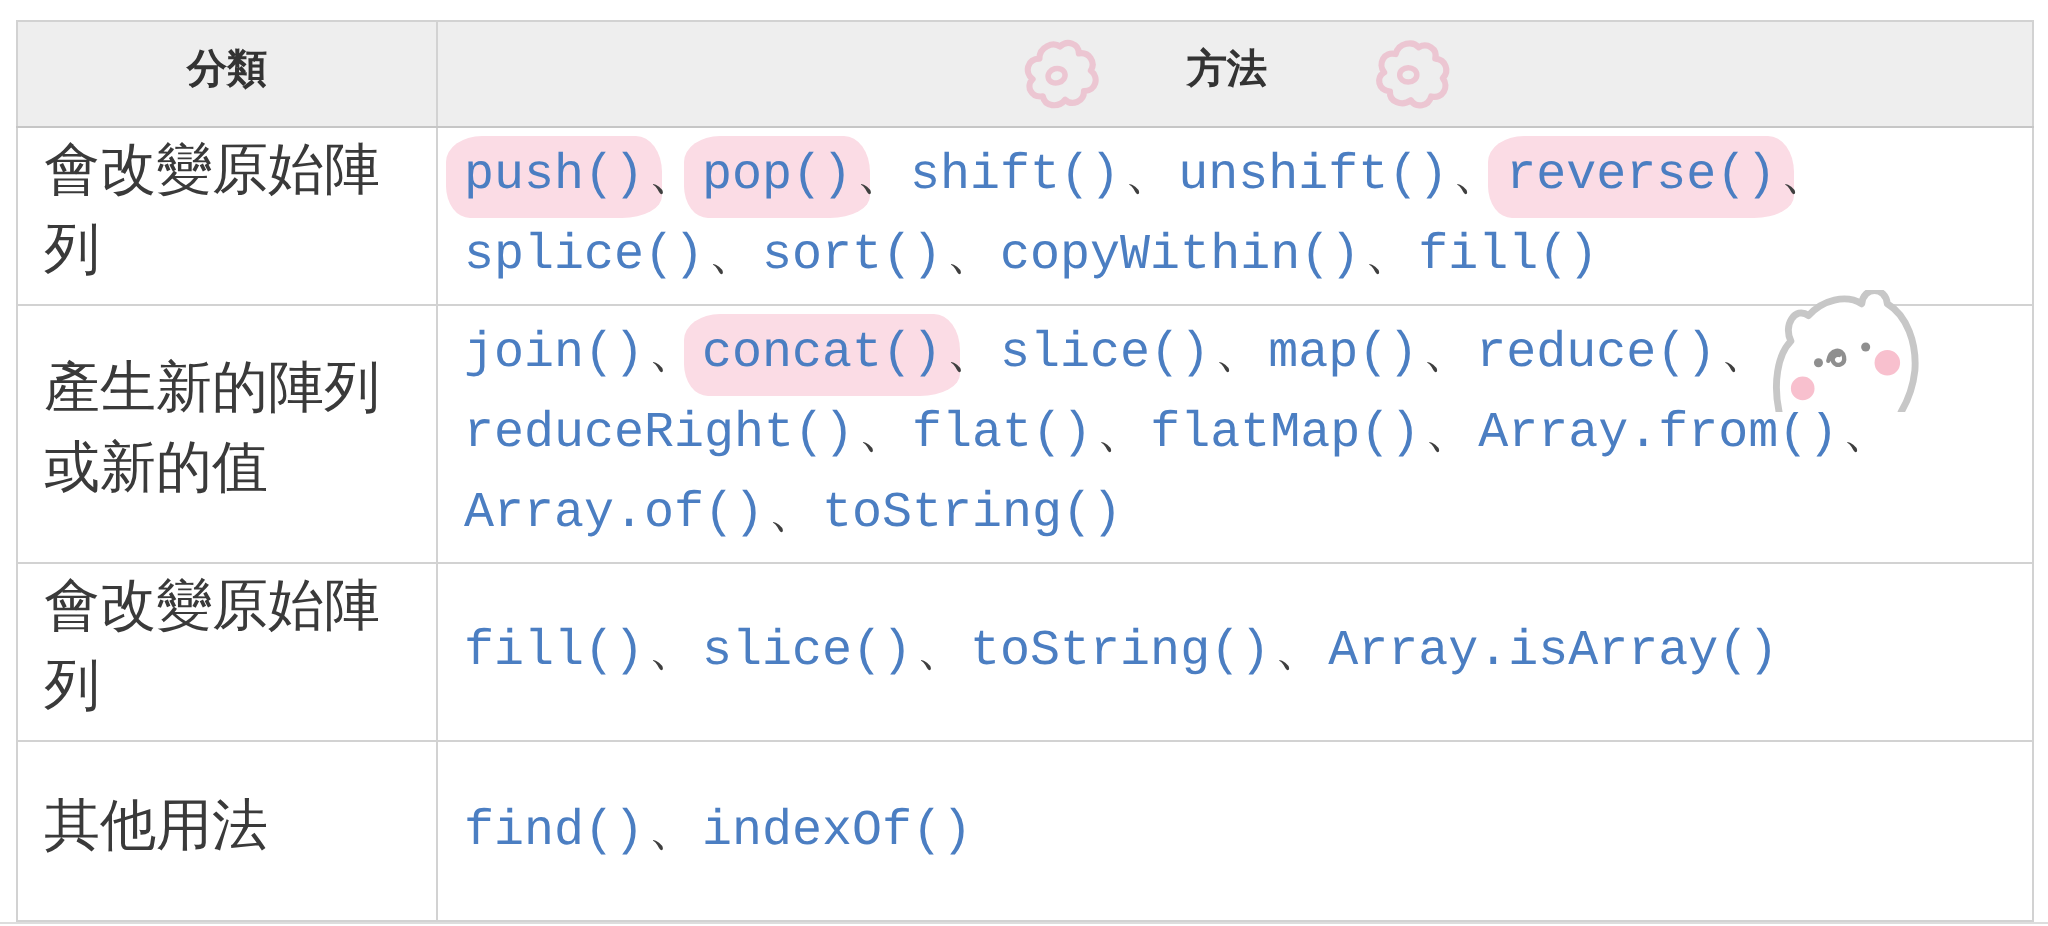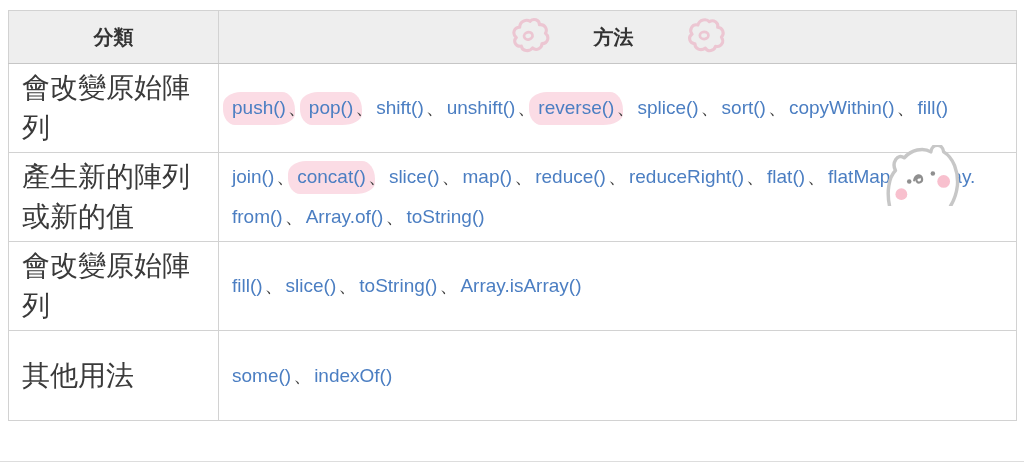--- a/index.html
+++ b/index.html
@@ -3,21 +3,21 @@
 <meta charset="utf-8">
 <style>
   * { margin: 0; padding: 0; box-sizing: border-box; }
   html, body { background: #ffffff; }
   .page {
     position: relative;
     width: 1024px;
     height: 463px;
     background: #ffffff;
     overflow: hidden;
-    font-family: Liberation Sans, sans-serif;
+    font-family: Liberation Mono, monospace;
   }
   table.methods-table {
     position: absolute;
     left: 8px;
     top: 10px;
     width: 1009px;
     border-collapse: collapse;
     table-layout: fixed;
     border: 1px solid #b4b4b4;
   }
@@ -31,40 +31,40 @@
   thead th {
     background: #eeeeee;
     border-bottom: 1px solid #c6c6c6;
     font-size: 20px;
     font-weight: bold;
     color: #333333;
     text-align: center;
   }
   th.methods-head-cell .head-wrap {
     display: flex;
-    align-items: flex-start;
+    align-items: center;
     justify-content: center;
   }
   .flower { display: inline-block; width: 40px; height: 36px; }
   .flower svg { display: block; width: 100%; height: 100%; }
   .flower.left { margin-right: 44px; }
   .flower.right { margin-left: 52px; transform: rotate(14deg); }
   tbody tr:nth-child(1) { height: 54px; }
   tbody tr:nth-child(2) { height: 88px; }
   tbody tr:nth-child(3) { height: 53px; }
   tbody tr:nth-child(4) { height: 90px; }
   tbody tr:nth-child(5) { height: 55px; }
   tbody tr:nth-child(6) { height: 52px; }
   td.category-cell {
     font-size: 28px;
     color: #3a3a3a;
     padding: 4px 24px 4px 13px;
   }
   td.methods-cell {
-    font-size: 19px;
+    font-size: 25px;
     color: #3f3f3f;
     padding: 4px 6px 4px 13px;
     margin-top: 28px;
   }
   .method { color: #4b7ec2; white-space: normal; }
   .sep { color: #3f3f3f; margin: 0 2px; }
   .hl {
     background: #fbdce5;
     border-radius: 18px 13px 20px 12px / 13px 18px 11px 16px;
     padding: 5px 9px 7px;
@@ -131,21 +131,21 @@
         <tr>
           <td class="category-cell"><span>產生新的陣列或新的值</span></td>
           <td class="methods-cell"><span class="method">join()</span><span class="sep">、</span><span class="method hl">concat()</span><span class="sep">、</span><span class="method">slice()</span><span class="sep">、</span><span class="method">map()</span><span class="sep">、</span><span class="method">reduce()</span><span class="sep">、</span><span class="method">reduceRight()</span><span class="sep">、</span><span class="method">flat()</span><span class="sep">、</span><span class="method">flatMap()</span><span class="sep">、</span><span class="method">Array.<wbr>from()</span><span class="sep">、</span><span class="method">Array.<wbr>of()</span><span class="sep">、</span><span class="method">toString()</span></td>
         </tr>
         <tr>
           <td class="category-cell"><span>會改變原始陣列</span></td>
           <td class="methods-cell"><span class="method">fill()</span><span class="sep">、</span><span class="method">slice()</span><span class="sep">、</span><span class="method">toString()</span><span class="sep">、</span><span class="method">Array.<wbr>isArray()</span></td>
         </tr>
         <tr>
           <td class="category-cell"><span>其他用法</span></td>
-          <td class="methods-cell"><span class="method">some()</span><span class="sep">、</span><span class="method">indexOf()</span></td>
+          <td class="methods-cell"><span class="method">find()</span><span class="sep">、</span><span class="method">indexOf()</span></td>
         </tr>
       </tbody>
   </table>
 
   <svg class="cat-doodle" viewBox="0 0 78 62">
     <path d="M5,62 C2,48 4,33 11,26 C7,18 13,8 20,13 C27,5 39,2 47,7 C48,-2 59,-2 60,7 C70,13 75,27 74,41 C73,50 70,57 67,62" fill="#ffffff" stroke="#c7c7c7" stroke-width="3.5" stroke-linecap="round" stroke-linejoin="round"></path>
     <circle cx="17" cy="50" r="6" fill="#f8c0ce"></circle>
     <circle cx="60" cy="37" r="6.5" fill="#f8c0ce"></circle>
     <circle cx="25" cy="37" r="2.3" fill="#8f8f8f"></circle>
     <circle cx="49" cy="29" r="2.3" fill="#8f8f8f"></circle>

